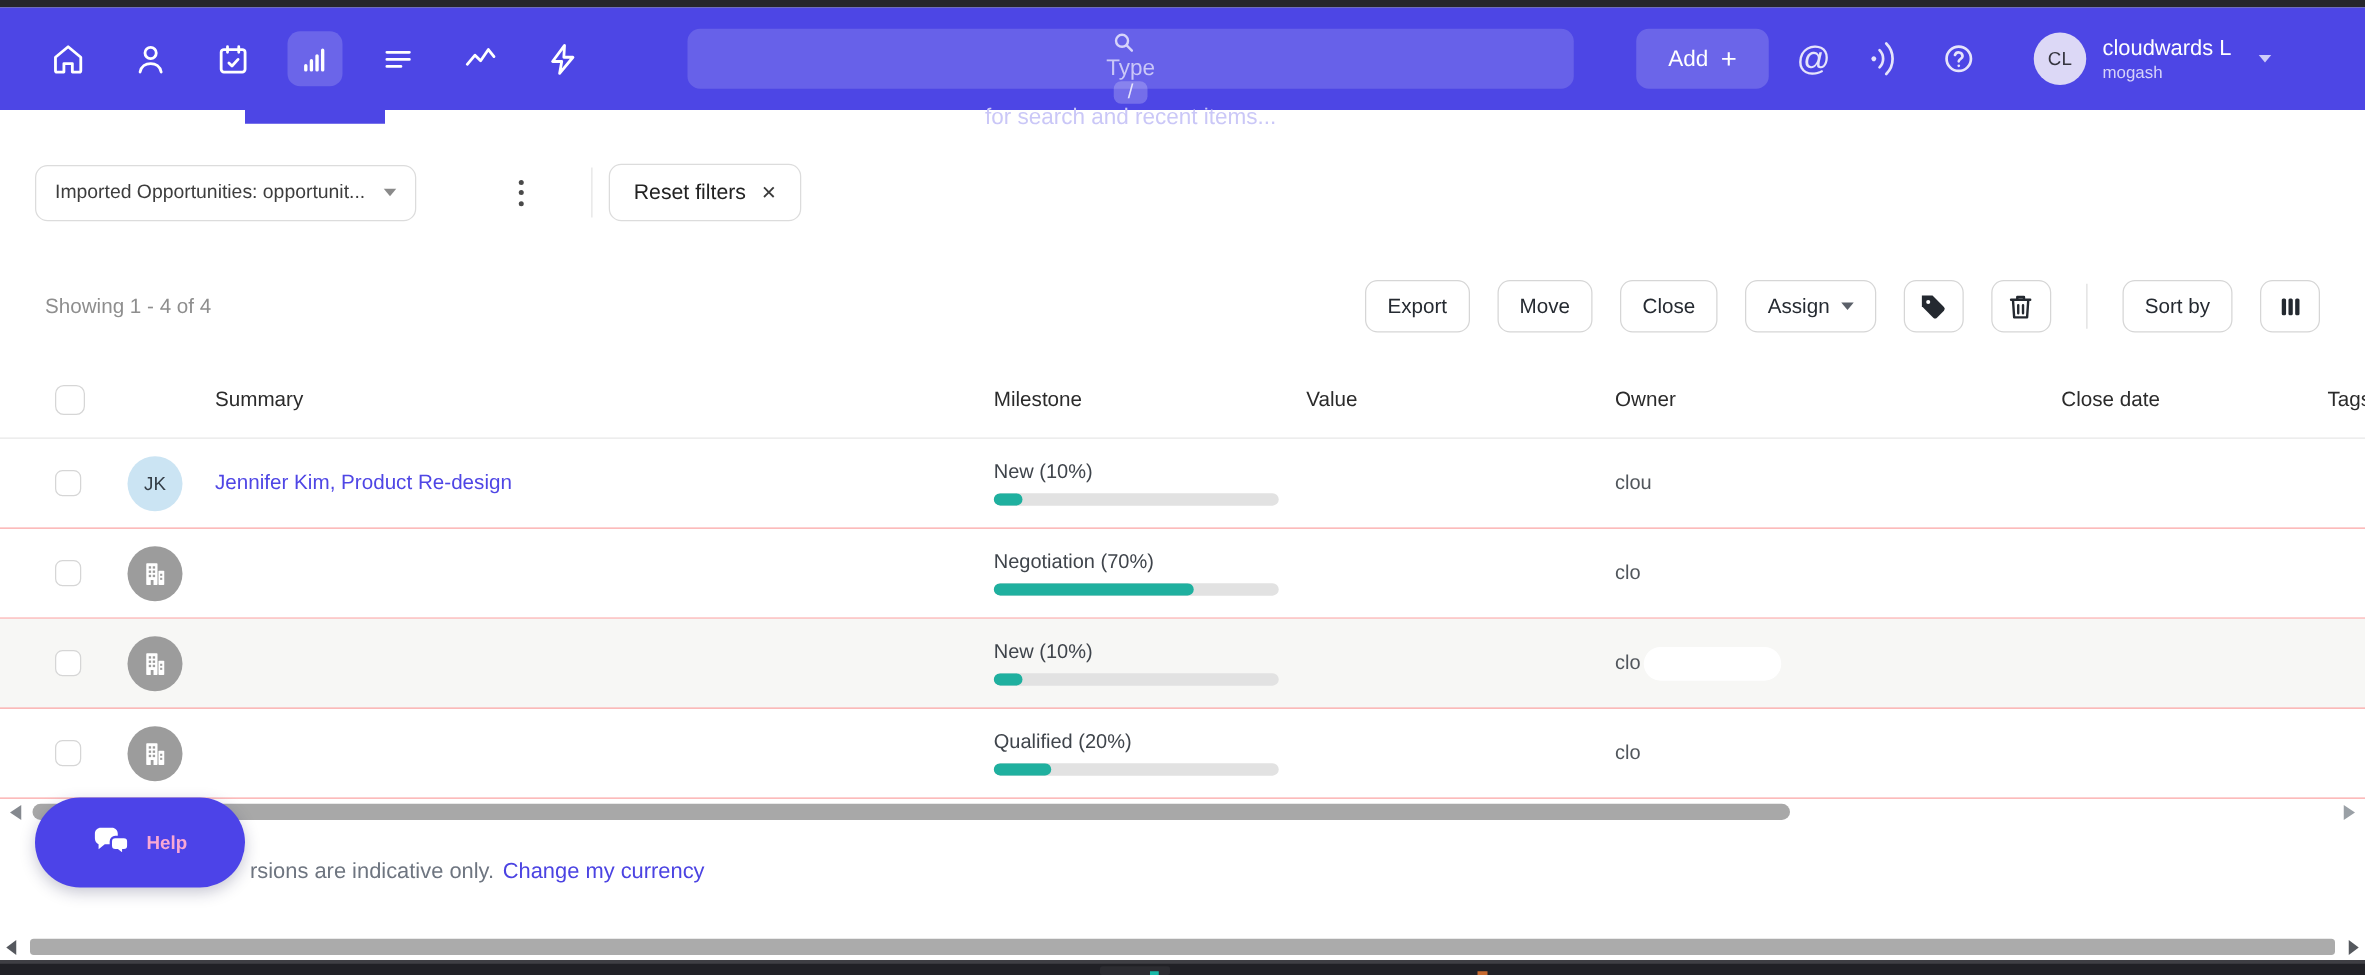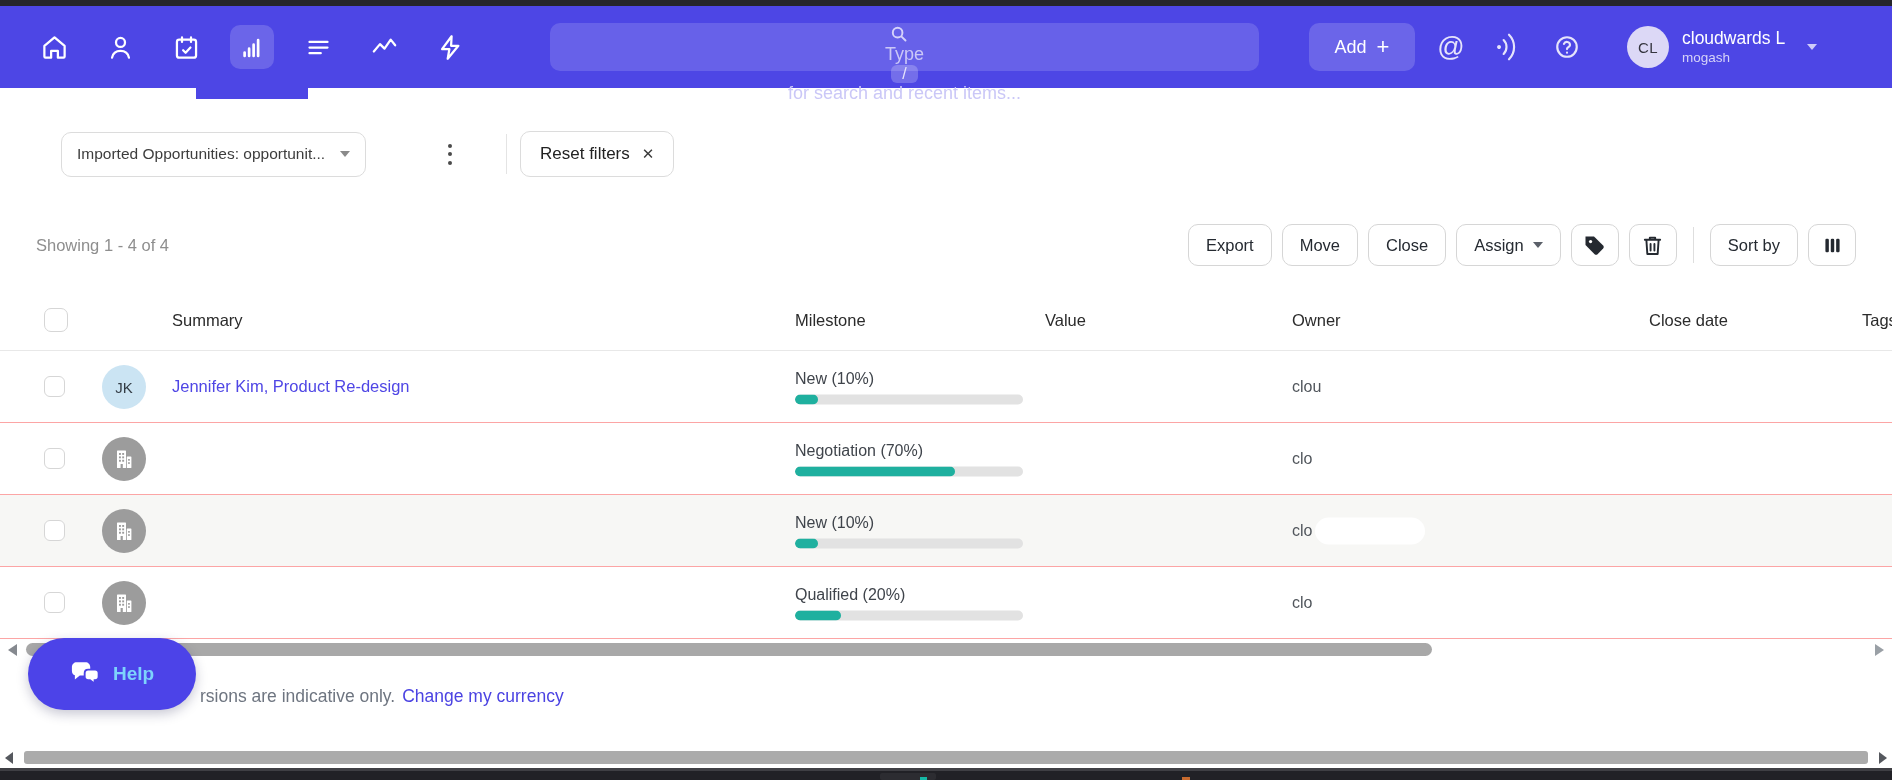--- a/index.html
+++ b/index.html
@@ -41,33 +41,33 @@
   .caret{width:0;height:0;border-left:5.5px solid transparent;border-right:5.5px solid transparent;border-top:6.5px solid currentColor;}
   .user .caret{color:#cfccf9;margin-left:22px;}
 
   
   .tab-underline{position:absolute;left:196px;top:88px;width:112px;height:11px;background:#4d46e5;}
 
   
   .filter-row{position:absolute;left:28px;top:131px;display:flex;align-items:center;}
   .filter-pill{width:305px;height:45px;border:1px solid #dcdcdc;border-radius:10px;background:#fff;
                display:flex;align-items:center;justify-content:space-between;padding:0 15px;box-sizing:border-box;
-               font-size:15.5px;color:#3d3d3d;margin-left:33px;}
+               font-size:15.5px;color:#3d3d3d;}
   .filter-pill .caret{color:#8a8a8a;}
   .kebab{width:36px;height:44px;margin-left:66px;display:flex;flex-direction:column;align-items:center;justify-content:center;gap:4.5px;}
   .kebab i{width:4px;height:4px;border-radius:50%;background:#4a4a4a;}
   .vdivider{width:1px;height:40px;background:#e4e4e4;margin-left:38px;}
   .reset-btn{margin-left:13px;height:46px;border:1px solid #dcdcdc;border-radius:10px;background:#fff;
              display:flex;align-items:center;padding:0 19px;font-size:17px;color:#222;}
   .reset-x{margin-left:12px;font-size:15px;color:#3a3a3a;}
 
   
   .toolbar{position:absolute;left:36px;top:224px;width:1820px;display:flex;align-items:center;justify-content:space-between;}
   .showing{font-size:16.5px;color:#8e8e8e;}
-  .actions{display:flex;align-items:center;gap:10px;}
+  .actions{display:flex;align-items:center;gap:22px;}
   .tbtn{height:42px;border:1px solid #d6d6d6;border-radius:10px;background:#fff;padding:0 17px;
         font-size:16.5px;color:#252a31;display:flex;align-items:center;gap:9px;}
   .tbtn .caret{color:#5b6069;border-top-width:6px;border-left-width:5px;border-right-width:5px;}
   .tbtn-icon{width:48px;padding:0;justify-content:center;}
   .tbtn-icon svg{width:23px;height:23px;}
   .tb-divider{width:1px;height:36px;background:#dedede;margin:0 6px;}
 
   
   .table{position:absolute;left:0;top:290px;width:1892px;}
   .thead{position:relative;height:60px;border-bottom:1px solid #e8e8e8;}
@@ -102,21 +102,21 @@
   .arr-r{right:8px;border-left:9px solid #9aa0a6;}
 
   
   .currency{position:absolute;left:200px;top:686px;font-size:17.5px;white-space:nowrap;}
   .currency .note{color:#6e7580;}
   .currency .link{color:#4b43e2;margin-left:7px;text-decoration:none;cursor:pointer;}
 
   
   .help-pill{position:absolute;left:28px;top:638px;width:168px;height:72px;border-radius:36px;background:#4c43e8;
              display:flex;align-items:center;justify-content:center;gap:12px;box-shadow:0 4px 12px rgba(30,30,80,.25);}
-  .help-pill span{color:#7dd3fc;font-size:19px;font-weight:700;}
+  .help-pill span{color:#f9a8d4;font-size:15px;font-weight:700;}
 
   
   .hscroll2{position:absolute;left:0;top:749px;width:1892px;height:17px;}
   .hthumb2{position:absolute;left:24px;top:2px;width:1844px;height:13px;border-radius:3px;background:#ababab;}
   .arr2-l{left:5px;top:3px;border-right:8px solid #55585e;}
   .arr2-r{right:5px;top:3px;border-left:8px solid #55585e;}
   .taskbar{position:absolute;left:0;top:768px;width:1892px;height:12px;background:#212126;border-top:3px solid #3f3f44;box-sizing:border-box;}
   .blip{position:absolute;}
   .blip-tray{left:880px;top:2px;width:56px;height:7px;background:#2c2c31;border-radius:2px;}
   .blip-teal{left:920px;bottom:0;width:7px;height:3px;background:#16b8a6;}

